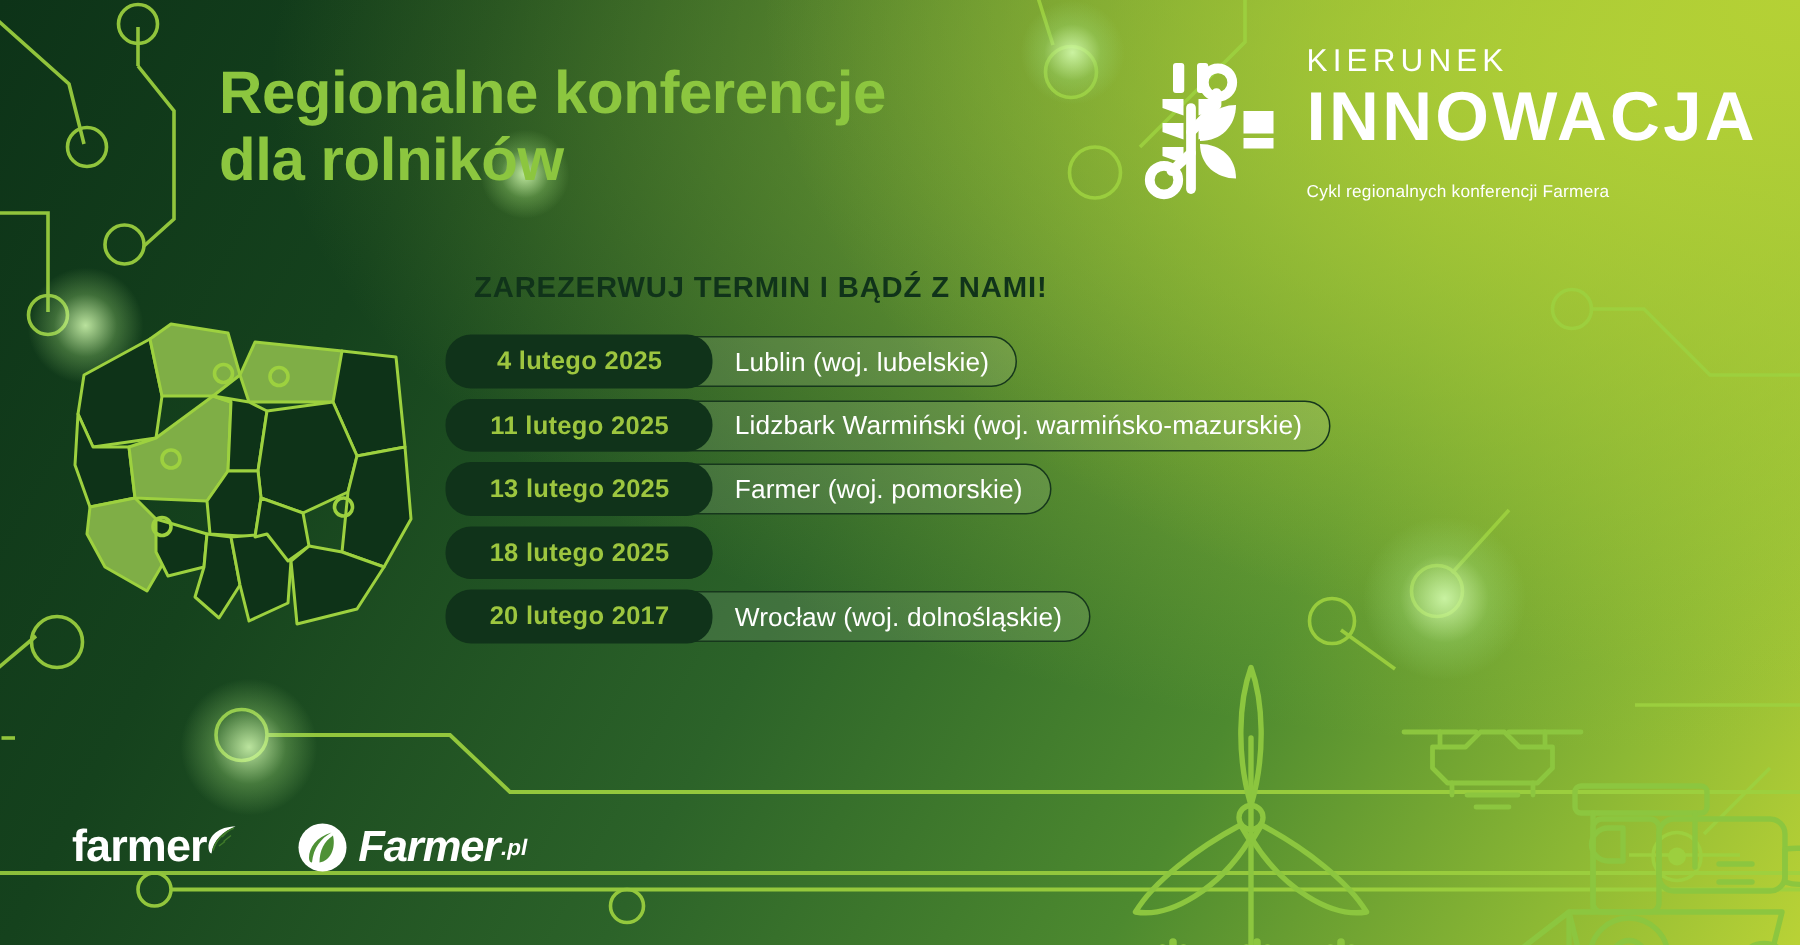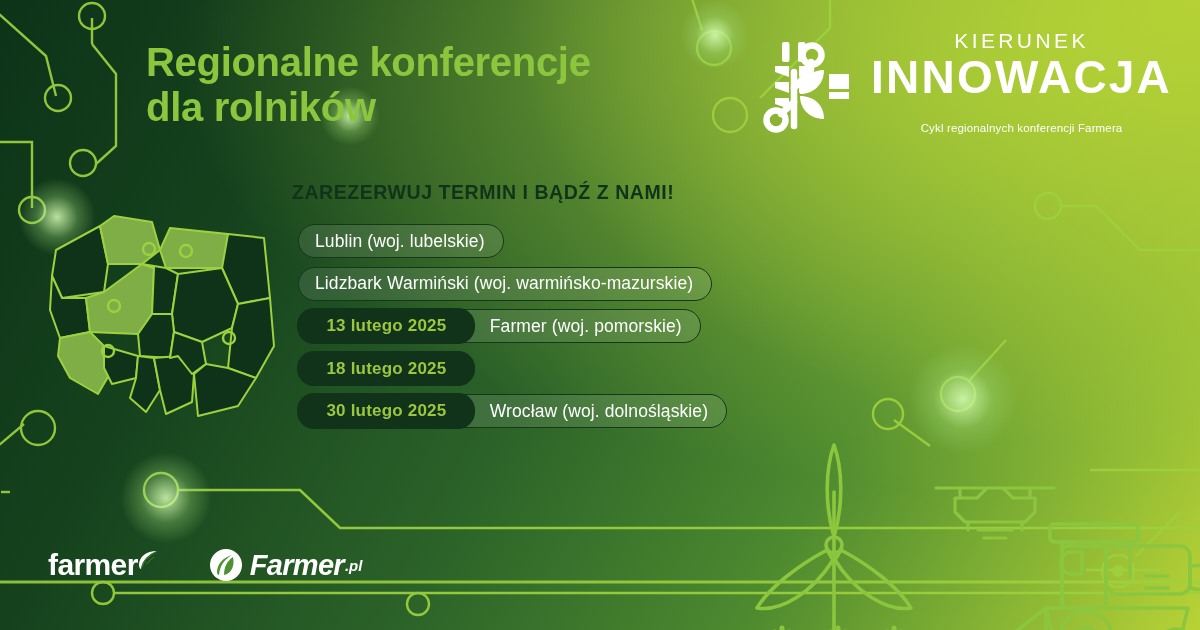--- a/index.html
+++ b/index.html
@@ -18,50 +18,50 @@
   .circuit{position:absolute;inset:0;pointer-events:none;}
   .glow{position:absolute;border-radius:50%;background:radial-gradient(circle,rgba(215,255,180,.85) 0%,rgba(160,220,120,.32) 38%,rgba(160,220,120,0) 70%);pointer-events:none;}
   
   .headline{
     position:absolute;left:146px;top:40px;width:620px;
     color:#8cc63f;font-weight:bold;font-size:40px;line-height:1.12;
     letter-spacing:-.3px;white-space:pre-line;
   }
   
   .logo{position:absolute;right:28px;top:30px;display:flex;align-items:center;gap:14px;}
-  .logo-text{display:flex;flex-direction:column;justify-content:center;color:#fff;text-align:center;}
+  .logo-text{display:flex;flex-direction:column;justify-content:center;color:#fff;}
   .logo-k{font-size:21px;letter-spacing:3.4px;line-height:1;margin-bottom:3px;}
   .logo-i{font-size:46px;font-weight:bold;letter-spacing:2.2px;line-height:1;}
   .logo-sub{font-size:11.5px;letter-spacing:.15px;margin-top:22px;}
   
   .map{position:absolute;left:42px;top:206px;width:270px;height:230px;}
   
   .cta{
-    position:absolute;left:292px;top:181px;
+    position:absolute;left:316px;top:181px;
     color:#10331a;font-size:19.5px;font-weight:bold;letter-spacing:.55px;
   }
   .rows{position:absolute;left:298px;top:224px;display:flex;flex-direction:column;gap:8.5px;}
   .row{
     display:inline-flex;align-items:stretch;height:34px;
     border:1.6px solid #16371c;border-radius:17px;
     background:rgba(255,255,255,.10);
     width:max-content;
   }
   .date{
     display:flex;align-items:center;justify-content:center;
     background:#10331a;color:#9dc63f;border-radius:17px;
     font-size:17px;font-weight:bold;padding:0 17px;margin:-1.6px;
     min-width:178px;letter-spacing:.2px;
   }
   .city{
     display:flex;align-items:center;color:#fff;font-size:17.5px;
     padding:0 18px 0 16px;letter-spacing:.1px;white-space:nowrap;
   }
   
-  .footer-logos{position:absolute;left:48px;bottom:48px;display:flex;align-items:center;gap:49px;}
+  .footer-logos{position:absolute;left:48px;bottom:48px;display:flex;align-items:center;gap:38px;}
   .farmer1{display:flex;align-items:flex-end;color:#fff;font-size:30px;font-weight:bold;letter-spacing:-.6px;}
   .farmer2{display:flex;align-items:center;gap:7px;color:#fff;}
   .farmer2-word{font-size:29px;font-weight:bold;font-style:italic;letter-spacing:-.7px;}
   .farmer2-pl{font-size:15px;font-weight:bold;font-style:italic;}
   
   .scene{position:absolute;left:0;bottom:0;width:1200px;height:230px;pointer-events:none;}
 </style>
 </head>
 <body>
 
@@ -193,34 +193,36 @@
       <circle cx="144" cy="45" r="6"></circle>
       <circle cx="72" cy="100" r="6"></circle>
       <circle cx="66" cy="145" r="6"></circle>
       <circle cx="187" cy="132" r="6"></circle>
     </g>
   </svg>
 
   <div class="cta">ZAREZERWUJ TERMIN I BĄDŹ Z NAMI!</div>
   <div class="rows">
     <div class="row">
+      <span class="date">4 lutego 2025</span>
       <span class="city">Lublin (woj. lubelskie)</span>
     </div>
     <div class="row">
+      <span class="date">11 lutego 2025</span>
       <span class="city">Lidzbark Warmiński (woj. warmińsko-mazurskie)</span>
     </div>
     <div class="row">
       <span class="date">13 lutego 2025</span>
       <span class="city">Farmer (woj. pomorskie)</span>
     </div>
     <div class="row">
       <span class="date">18 lutego 2025</span>
     </div>
     <div class="row">
-      <span class="date">30 lutego 2025</span>
+      <span class="date">20 lutego 2017</span>
       <span class="city">Wrocław (woj. dolnośląskie)</span>
     </div>
   </div>
 
   <svg class="scene" viewBox="0 0 1200 230" fill="none">
     <g stroke="#8cc63f" stroke-width="3.4" fill="none" stroke-linecap="round" stroke-linejoin="round">
 
       <g>
         <path d="M466 295"></path>
         <path d="M469 308"></path>

